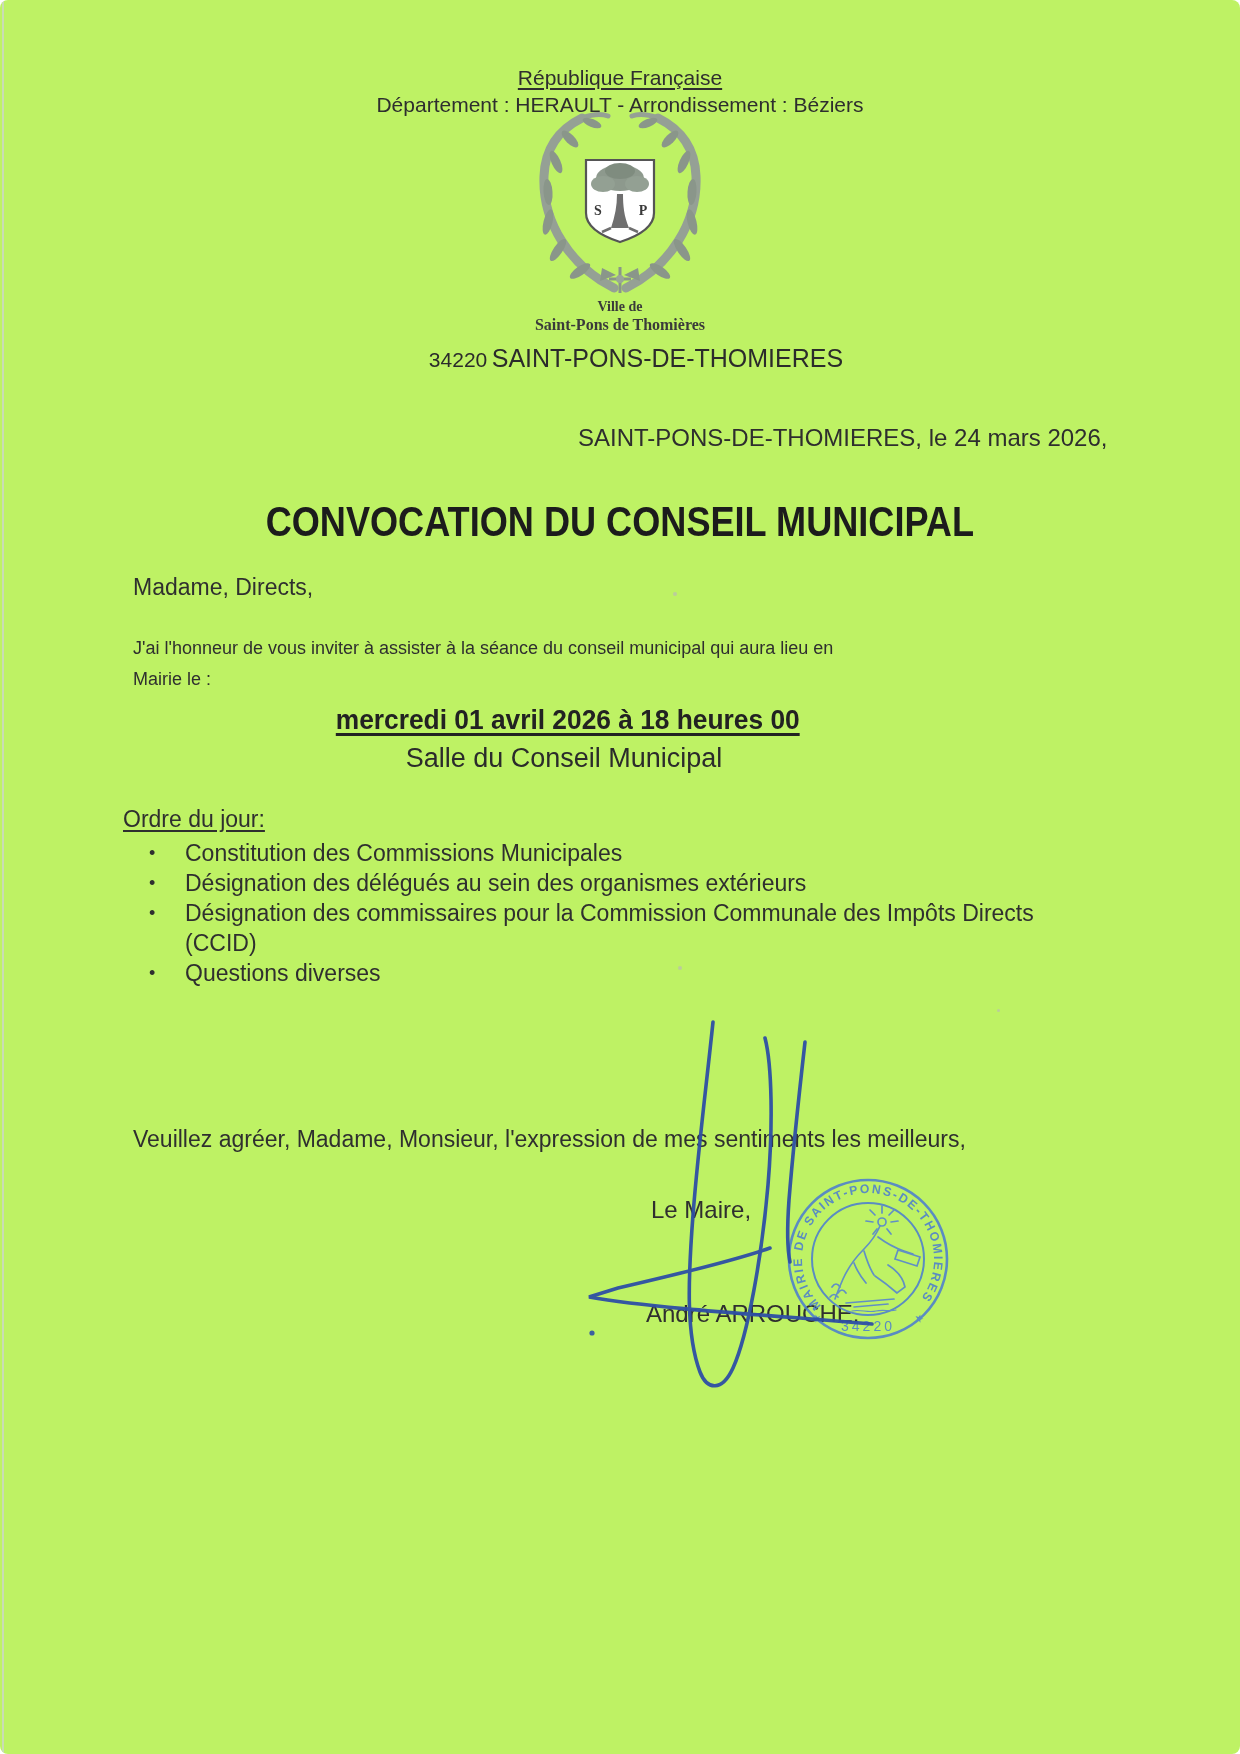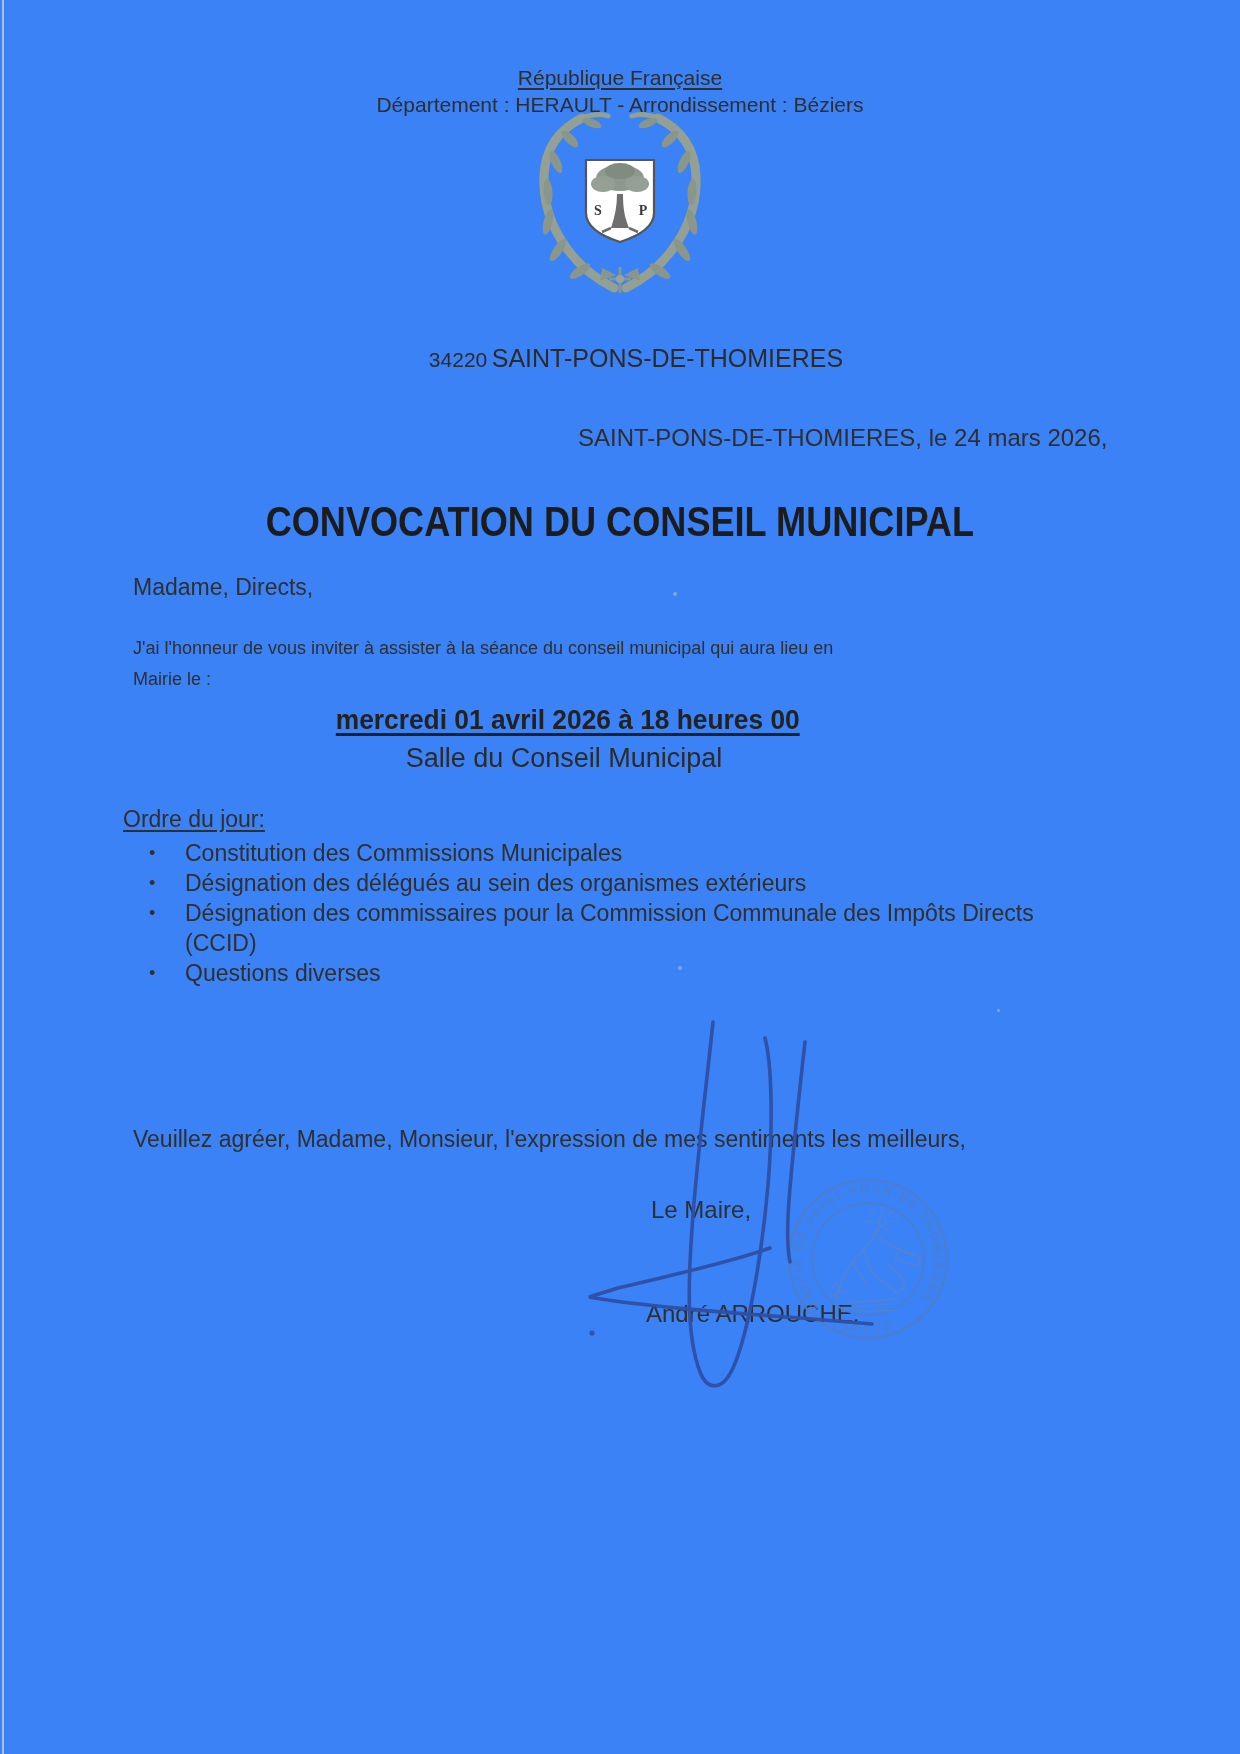--- a/index.html
+++ b/index.html
@@ -1,22 +1,23 @@
 <!DOCTYPE html>
 <html><head>
 <meta charset="utf-8">
 <style>
   html,body{margin:0;padding:0;background:#ffffff;}
   .page{
     position:relative;
     width:1240px;height:1754px;
-    background:#3b82f6;
+    background:#bef264;
     font-family:"Liberation Sans", sans-serif;
     color:#2f2f2f;
     overflow:hidden;
+    border-radius:8px;
   }
   .edge-left{
     position:absolute;left:2px;top:0;width:2px;height:1754px;
     background:#ccd4cf;opacity:.75;
   }
   
   .header{position:absolute;left:0;top:64px;width:1240px;text-align:center;line-height:27px;font-size:21px;color:#2e2e2e;}
   .republic{text-decoration:underline;text-underline-offset:3px;}
   
   .crest{position:absolute;left:510px;top:110px;width:220px;height:195px;}
@@ -104,20 +105,24 @@
         <ellipse cx="110" cy="68" rx="24" ry="13" fill="#8d998d"></ellipse>
         <ellipse cx="93" cy="74" rx="12" ry="8" fill="#93a093"></ellipse>
         <ellipse cx="127" cy="74" rx="12" ry="8" fill="#93a093"></ellipse>
         <ellipse cx="110" cy="61" rx="15" ry="8" fill="#7f8c7f"></ellipse>
       </g>
       <text x="88" y="105" text-anchor="middle" font-family="Liberation Serif, serif" font-size="14" font-weight="bold" fill="#3a3a3a">S</text>
       <text x="133" y="105" text-anchor="middle" font-family="Liberation Serif, serif" font-size="14" font-weight="bold" fill="#3a3a3a">P</text>
     </g>
   </svg>
 
+  <div class="crest-caption">
+    <div class="cap1">Ville de</div>
+    <div class="cap2">Saint-Pons de Thomières</div>
+  </div>
 
   <div class="address-line">
     <span class="postal">34220</span>
     <span class="city">SAINT-PONS-DE-THOMIERES</span>
   </div>
 
   <div class="date-line">SAINT-PONS-DE-THOMIERES, le 24 mars 2026,</div>
 
   <h1 class="title">
     <span>CONVOCATION DU CONSEIL MUNICIPAL</span>

